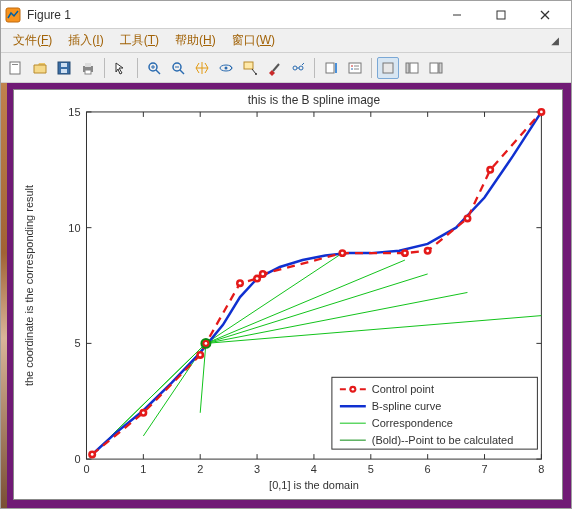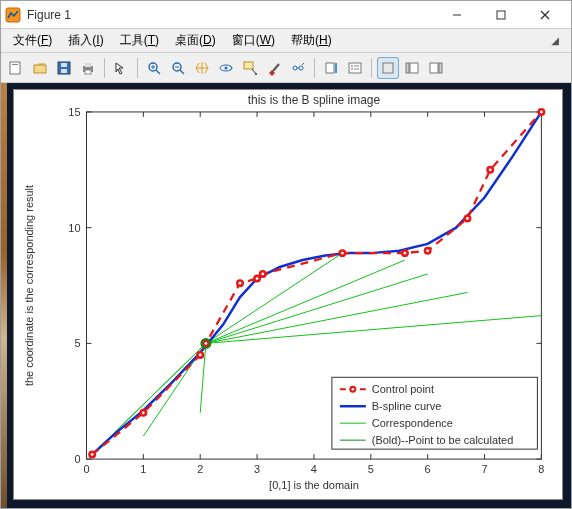--- a/index.html
+++ b/index.html
@@ -3,28 +3,28 @@
 <meta charset="utf-8">
 <style>
   * { box-sizing: border-box; }
   html, body { margin: 0; padding: 0; font-family: "Segoe UI", sans-serif; font-size: 12px; background: #f0f0f0; }
   .window { width: 572px; height: 509px; background: #f0f0f0; border: 1px solid #a0a0a0; display: flex; flex-direction: column; }
   .titlebar { height: 28px; display: flex; align-items: center; padding: 0 4px; background: #ffffff; border-bottom: 1px solid #d0d0d0; }
   .titlebar .icon { width: 16px; height: 16px; margin-right: 6px; display:flex; align-items:center; justify-content:center; }
   .titlebar .title { flex: 1; font-size: 12px; color: #333; }
   .winbtn { width: 44px; height: 28px; display: flex; align-items: center; justify-content: center; color:#333; }
   .menubar { height: 24px; display: flex; align-items: center; padding: 2px 4px; background: #f0f0f0; border-bottom: 1px solid #d0d0d0; gap: 0; }
-  .menuitem { padding: 2px 8px; font-size: 12px; color: #000000; }
+  .menuitem { padding: 2px 8px; font-size: 12px; color: #a16207; }
   .menuitem .accel { text-decoration: underline; }
   .menubar .chev { margin-left:auto; padding-right:8px; font-size:10px; color:#555; }
   .toolbar { height: 30px; display: flex; align-items: center; padding: 2px 4px; gap: 2px; background: #f0f0f0; border-bottom: 1px solid #d0d0d0; }
   .tbtn { width: 22px; height: 22px; display:flex; align-items:center; justify-content:center; border:1px solid transparent; border-radius:2px; }
   .tbtn.active { background:#d8e6f2; border-color:#7aa8d6; }
   .tsep { width:1px; height:20px; background:#bbb; margin:0 3px; }
-  .figure-area { flex:1; position:relative; background:#0f172a;text-decoration:underline; }
+  .figure-area { flex:1; position:relative; background:#701a75;text-decoration:underline; }
   .leftstrip { position:absolute; left:0; top:0; width:6px; height:100%; background: linear-gradient(#c98e49, #a66b2d 40%, #e4c69d 60%, #7a542c); opacity:0.9; }
   .plot { position:absolute; left:12px; right:8px; top:6px; bottom:8px; background:#fff; border:1px solid #888; }
   svg.axes { width:100%; height:100%; display:block; }
   .axis-label { font-size:11px; fill:#333; font-family:"Segoe UI", sans-serif; }
   .tick-label { font-size:11px; fill:#333; font-family:"Segoe UI", sans-serif; }
   .chart-title { font-size:12px; fill:#333; text-anchor:middle; font-family:"Segoe UI", sans-serif; }
   .legend-box { fill:#fff; stroke:#333; stroke-width:1; }
   .legend-text { font-size:11px; fill:#333; font-family:"Segoe UI", sans-serif; }
 </style>
 </head>
@@ -55,23 +55,22 @@
           <line x1="1" y1="1" x2="9" y2="9" stroke="#333" stroke-width="1.2"></line>
           <line x1="9" y1="1" x2="1" y2="9" stroke="#333" stroke-width="1.2"></line>
         </svg>
       </div>
   </div>
 
   <div class="menubar">
     <span class="menuitem"><span>文件</span>(<span class="accel">F</span>)</span>
     <span class="menuitem"><span>插入</span>(<span class="accel">I</span>)</span>
     <span class="menuitem"><span>工具</span>(<span class="accel">T</span>)</span>
-    <span class="menuitem"><span>桌面</span>(<span class="accel">D</span>)</span>
+    <span class="menuitem"><span>帮助</span>(<span class="accel">H</span>)</span>
     <span class="menuitem"><span>窗口</span>(<span class="accel">W</span>)</span>
-    <span class="menuitem"><span>帮助</span>(<span class="accel">H</span>)</span>
     <span class="chev">◢</span>
   </div>
 
   <div class="toolbar">
     <div class="tbtn">
         <svg width="16" height="16">
           <rect x="2" y="2" width="10" height="12" fill="#fff" stroke="#777"></rect>
           <rect x="4" y="4" width="6" height="1" fill="#888"></rect>
         </svg>
       </div>

